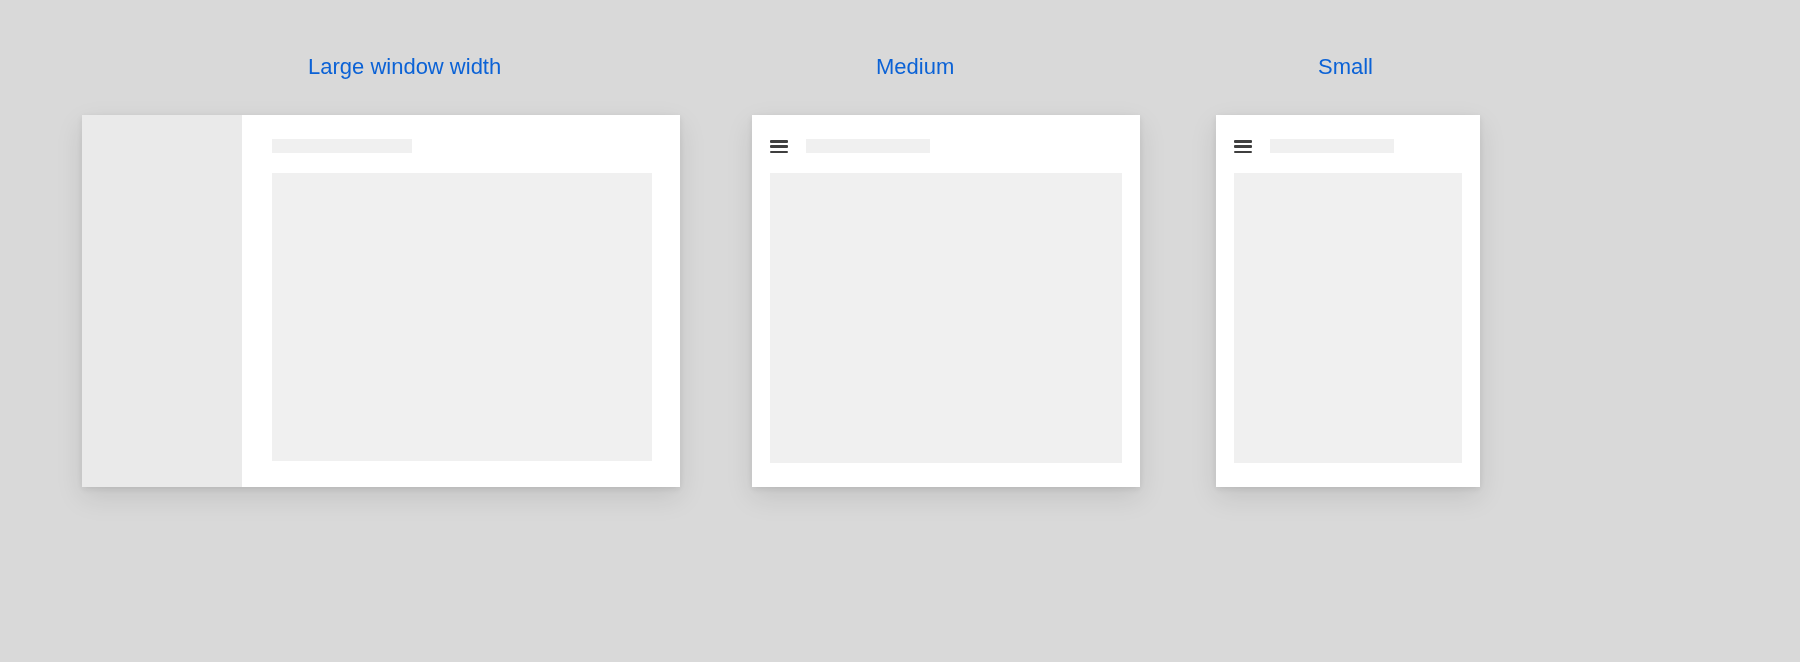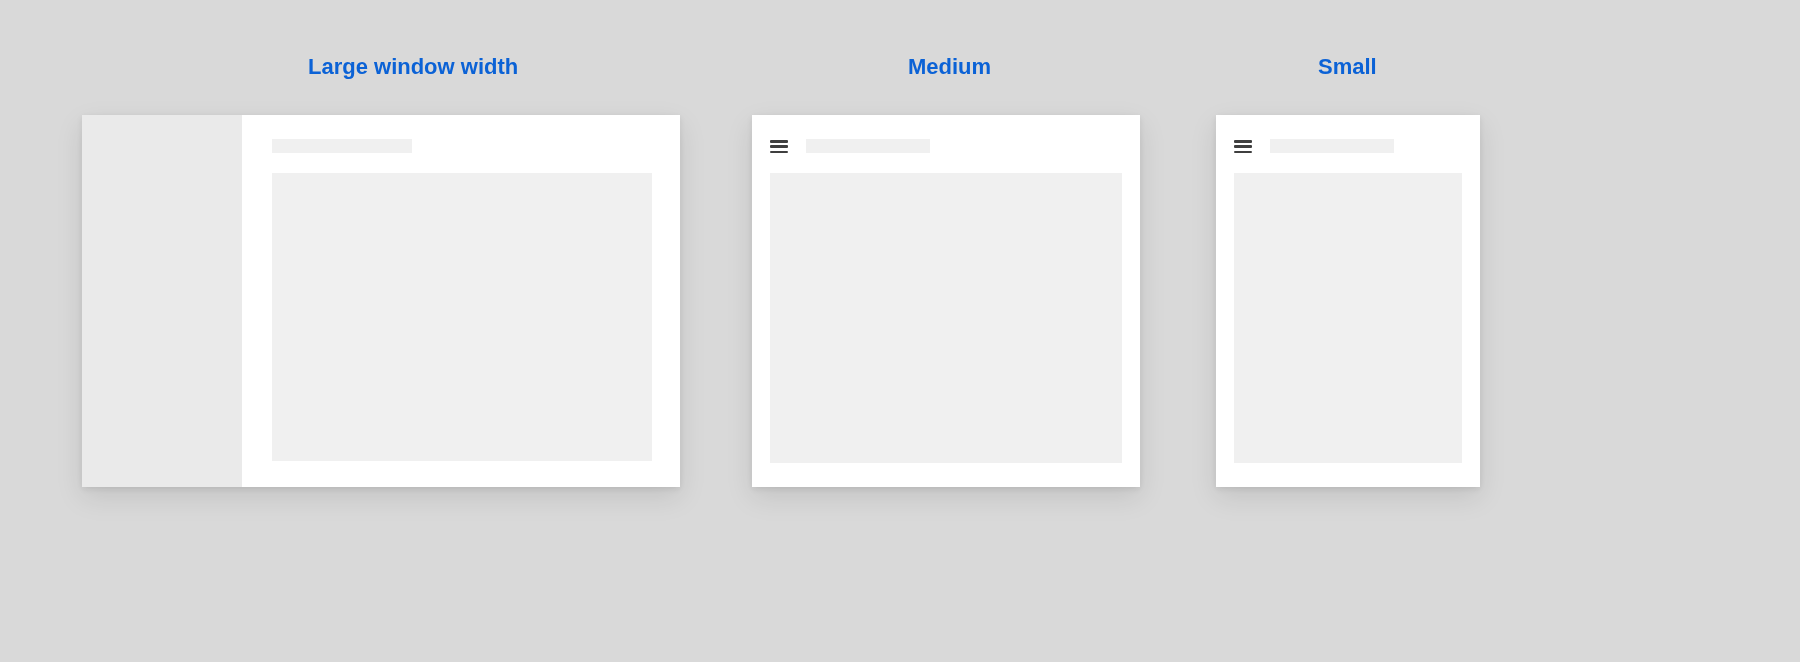--- a/index.html
+++ b/index.html
@@ -10,21 +10,21 @@
     background: #d9d9d9;
     font-family: "Segoe UI", -apple-system, BlinkMacSystemFont, sans-serif;
     position: relative;
     overflow: hidden;
   }
 
   .label {
     position: absolute;
     color: #0b62d6;
     font-size: 22px;
-    font-weight: 700;
+    font-weight: 400;
     white-space: nowrap;
   }
 
   .window {
     position: absolute;
     background: #ffffff;
     box-shadow: 0 10px 26px rgba(0,0,0,0.10), 0 2px 6px rgba(0,0,0,0.08);
   }
 
   .sidebar {
@@ -56,21 +56,21 @@
     display: block;
     height: 2.5px;
     background: #3f3f3f;
     border-radius: 1px;
   }
 </style>
 </head>
 <body>
 
 <div class="label" style="left:308px; top:54px;">Large window width</div>
-<div class="label" style="left:908px; top:54px;text-align:center;">Medium</div>
+<div class="label" style="left:876px; top:54px;text-align:center;">Medium</div>
 <div class="label" style="left:1318px; top:54px;text-align:right;">Small</div>
 
 <div class="window" style="left:82px; top:115px; width:598px; height:372px;">
   <div class="sidebar" style="width:160px;"></div>
   <div class="title-bar" style="left:190px; top:24px; width:140px;"></div>
   <div class="content-block" style="left:190px; top:58px; right:28px; bottom:26px;"></div>
 </div>
 
 <div class="window" style="left:752px; top:115px; width:388px; height:372px;">
   <div class="menu-icon" style="left:18px; top:25px; width:18px; height:13px;">

